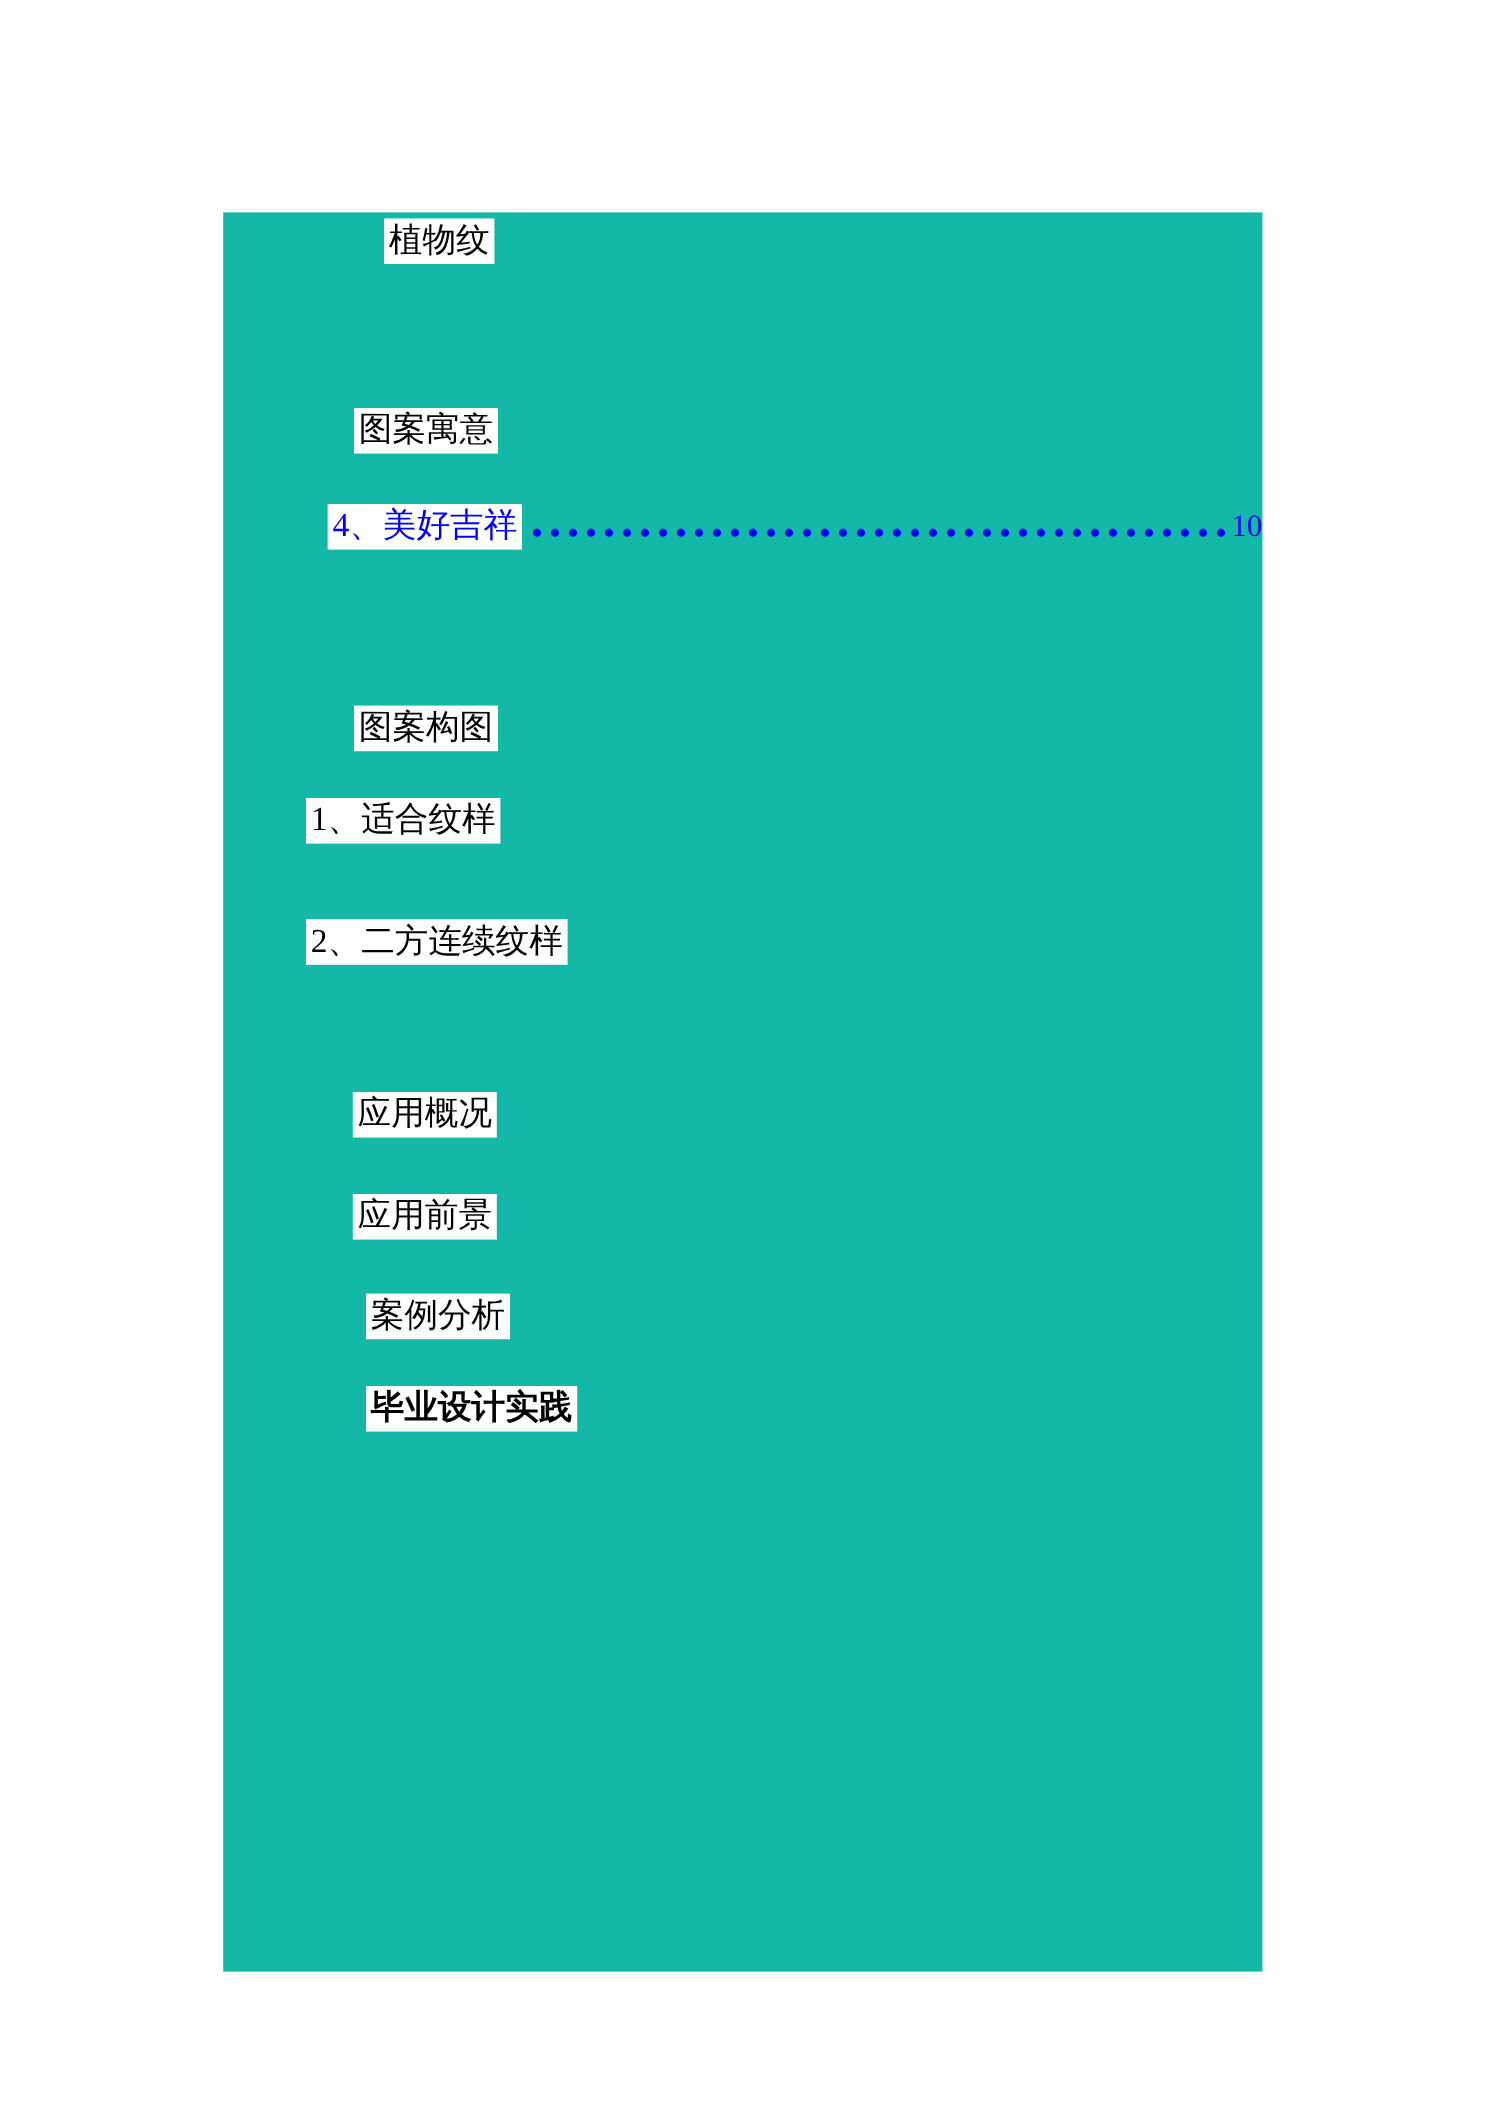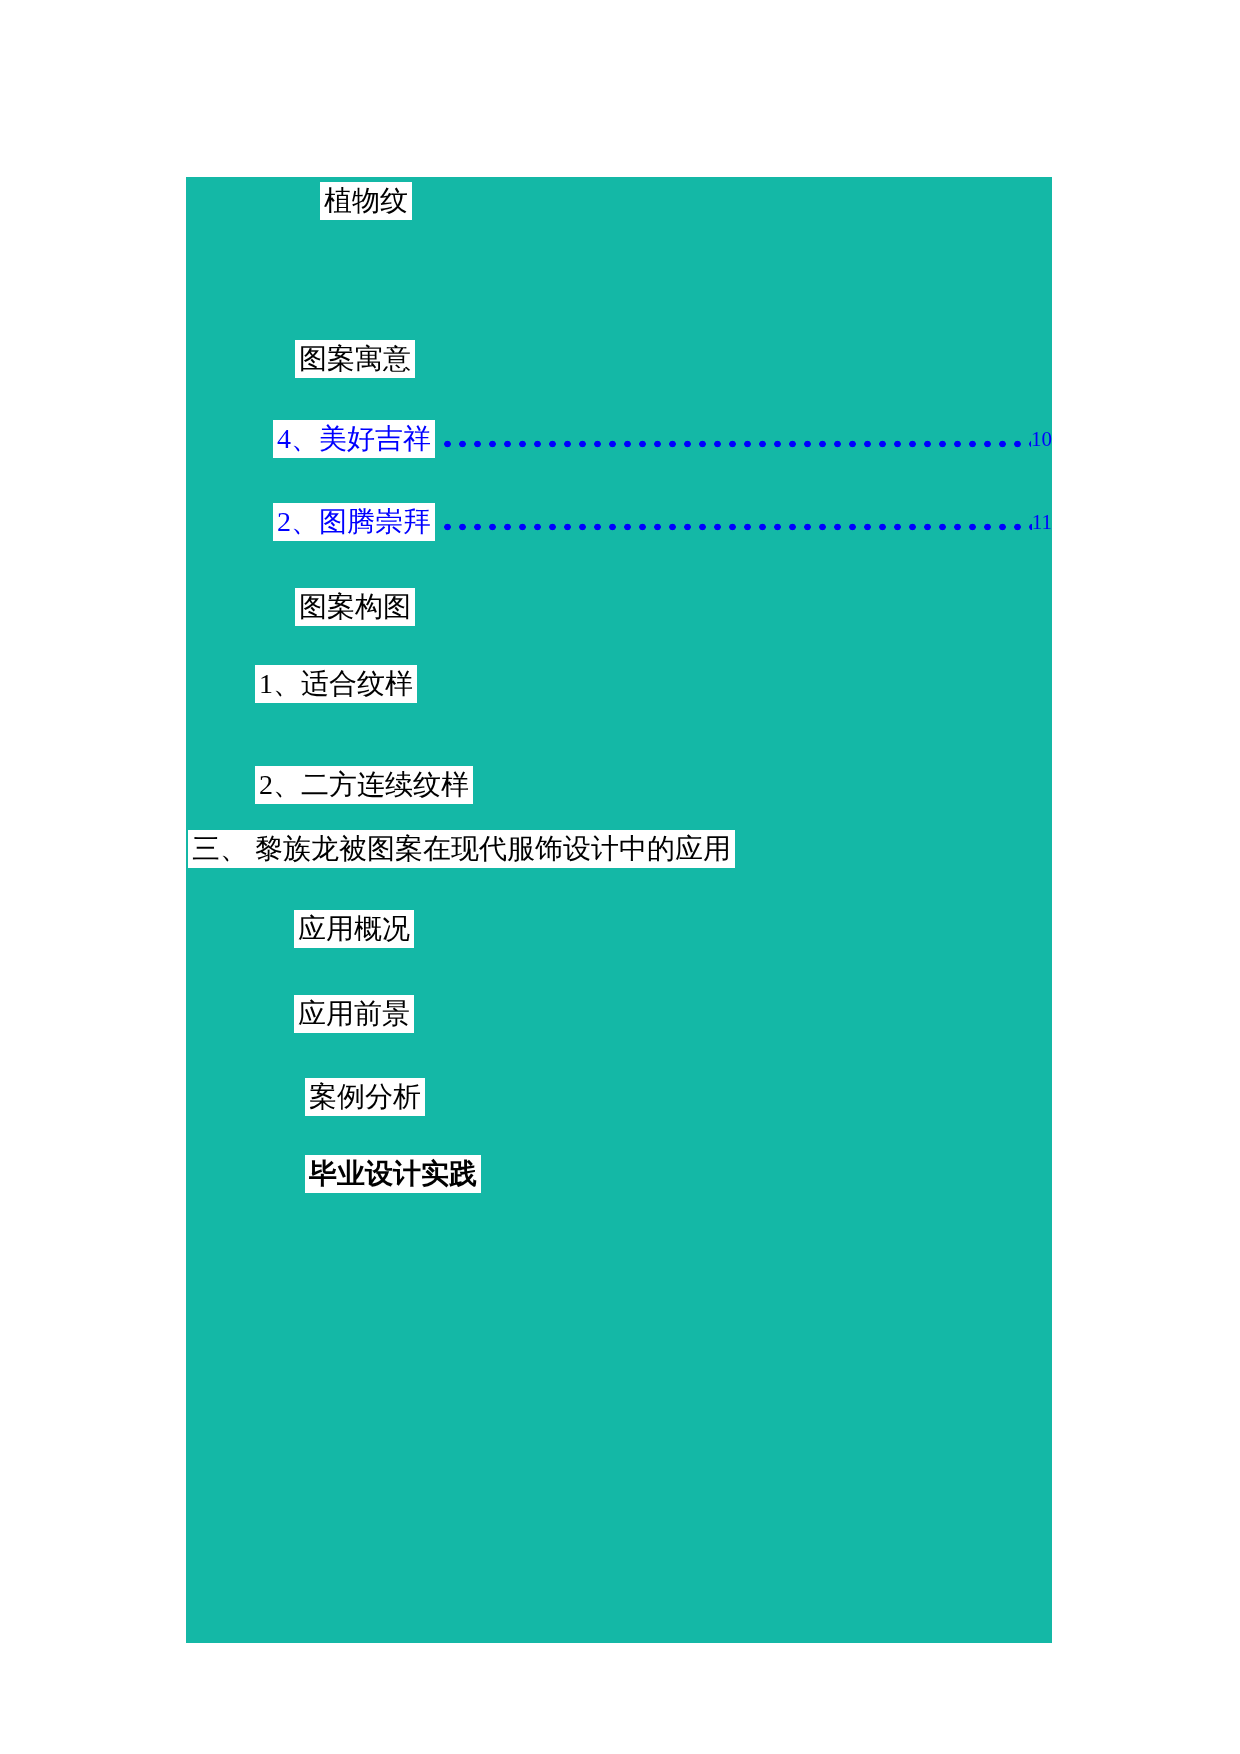--- a/index.html
+++ b/index.html
@@ -38,21 +38,21 @@
     flex: 1 1 auto;
     height: 12px;
     margin: 0 0 8px 5px;
     background-image: radial-gradient(circle, #0000ff 3px, rgba(0,0,0,0) 3.6px);
     background-size: 15px 12px;
     background-repeat: repeat-x;
     background-position: left center;
   }
   .pagenum {
     color: #0000ff;
-    font-size: 21px;
+    font-size: 26px;
     line-height: 34px;
     padding-bottom: 2px;
     white-space: nowrap;
   }
   
   .row-1  { left: 134px; top: 5px;   }
   .row-2  { left: 109px; top: 163px; }
   .row-3  { left: 87px;  top: 243px; width: 779px; }
   .row-4  { left: 87px;  top: 326px; width: 779px; }
   .row-5  { left: 109px; top: 411px; border-radius: 11px; }
@@ -77,41 +77,33 @@
     <div class="toc-row row-2">
       <span class="lbl">图案寓意</span>
     </div>
 
     <div class="toc-row row-3">
       <span class="lbl link">4、美好吉祥</span>
       <span class="leader"></span>
       <span class="pagenum">10</span>
     </div>
 
-    <div class="toc-row row-4">
-      <span class="lbl link">2、图腾崇拜</span>
-      <span class="leader"></span>
-      <span class="pagenum">11</span>
-    </div>
 
     <div class="toc-row row-5">
       <span class="lbl">图案构图</span>
     </div>
 
     <div class="toc-row row-6">
       <span class="lbl">1、适合纹样</span>
     </div>
 
     <div class="toc-row row-7">
       <span class="lbl">2、二方连续纹样</span>
     </div>
 
-    <div class="toc-row row-8">
-      <span class="lbl">三、 黎族龙被图案在现代服饰设计中的应用</span>
-    </div>
 
     <div class="toc-row row-9">
       <span class="lbl">应用概况</span>
     </div>
 
     <div class="toc-row row-10">
       <span class="lbl">应用前景</span>
     </div>
 
     <div class="toc-row row-11">

